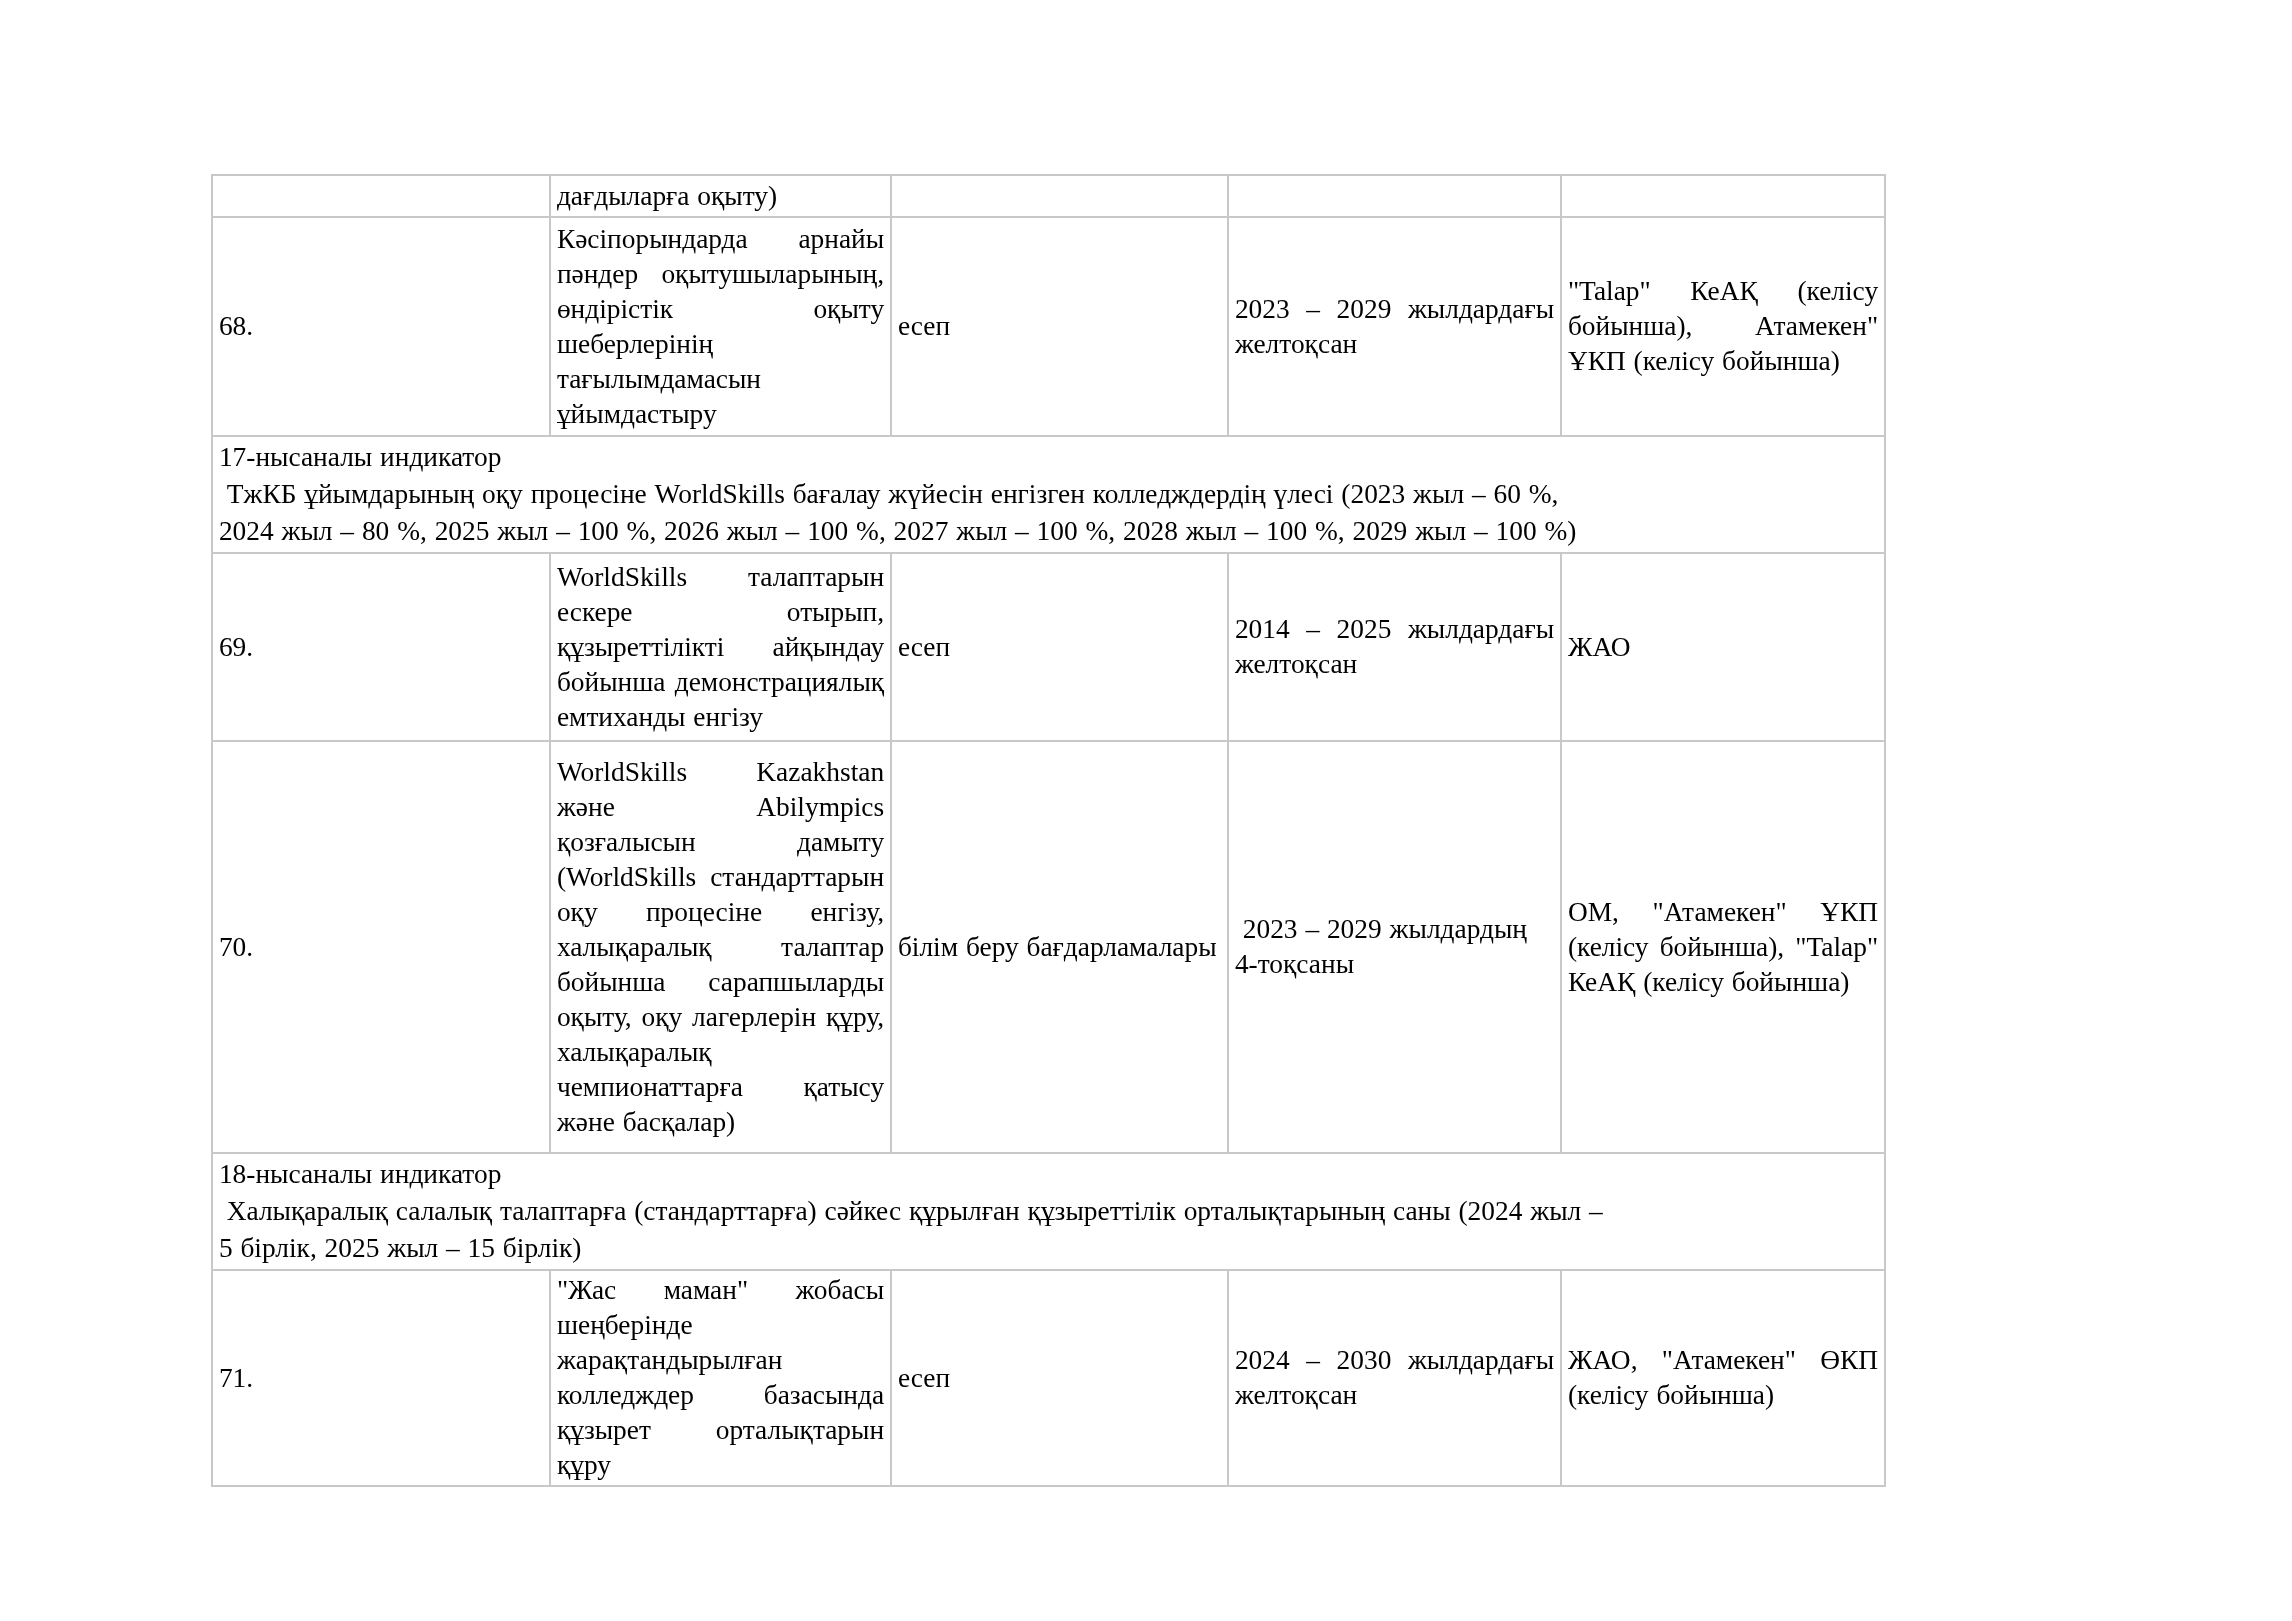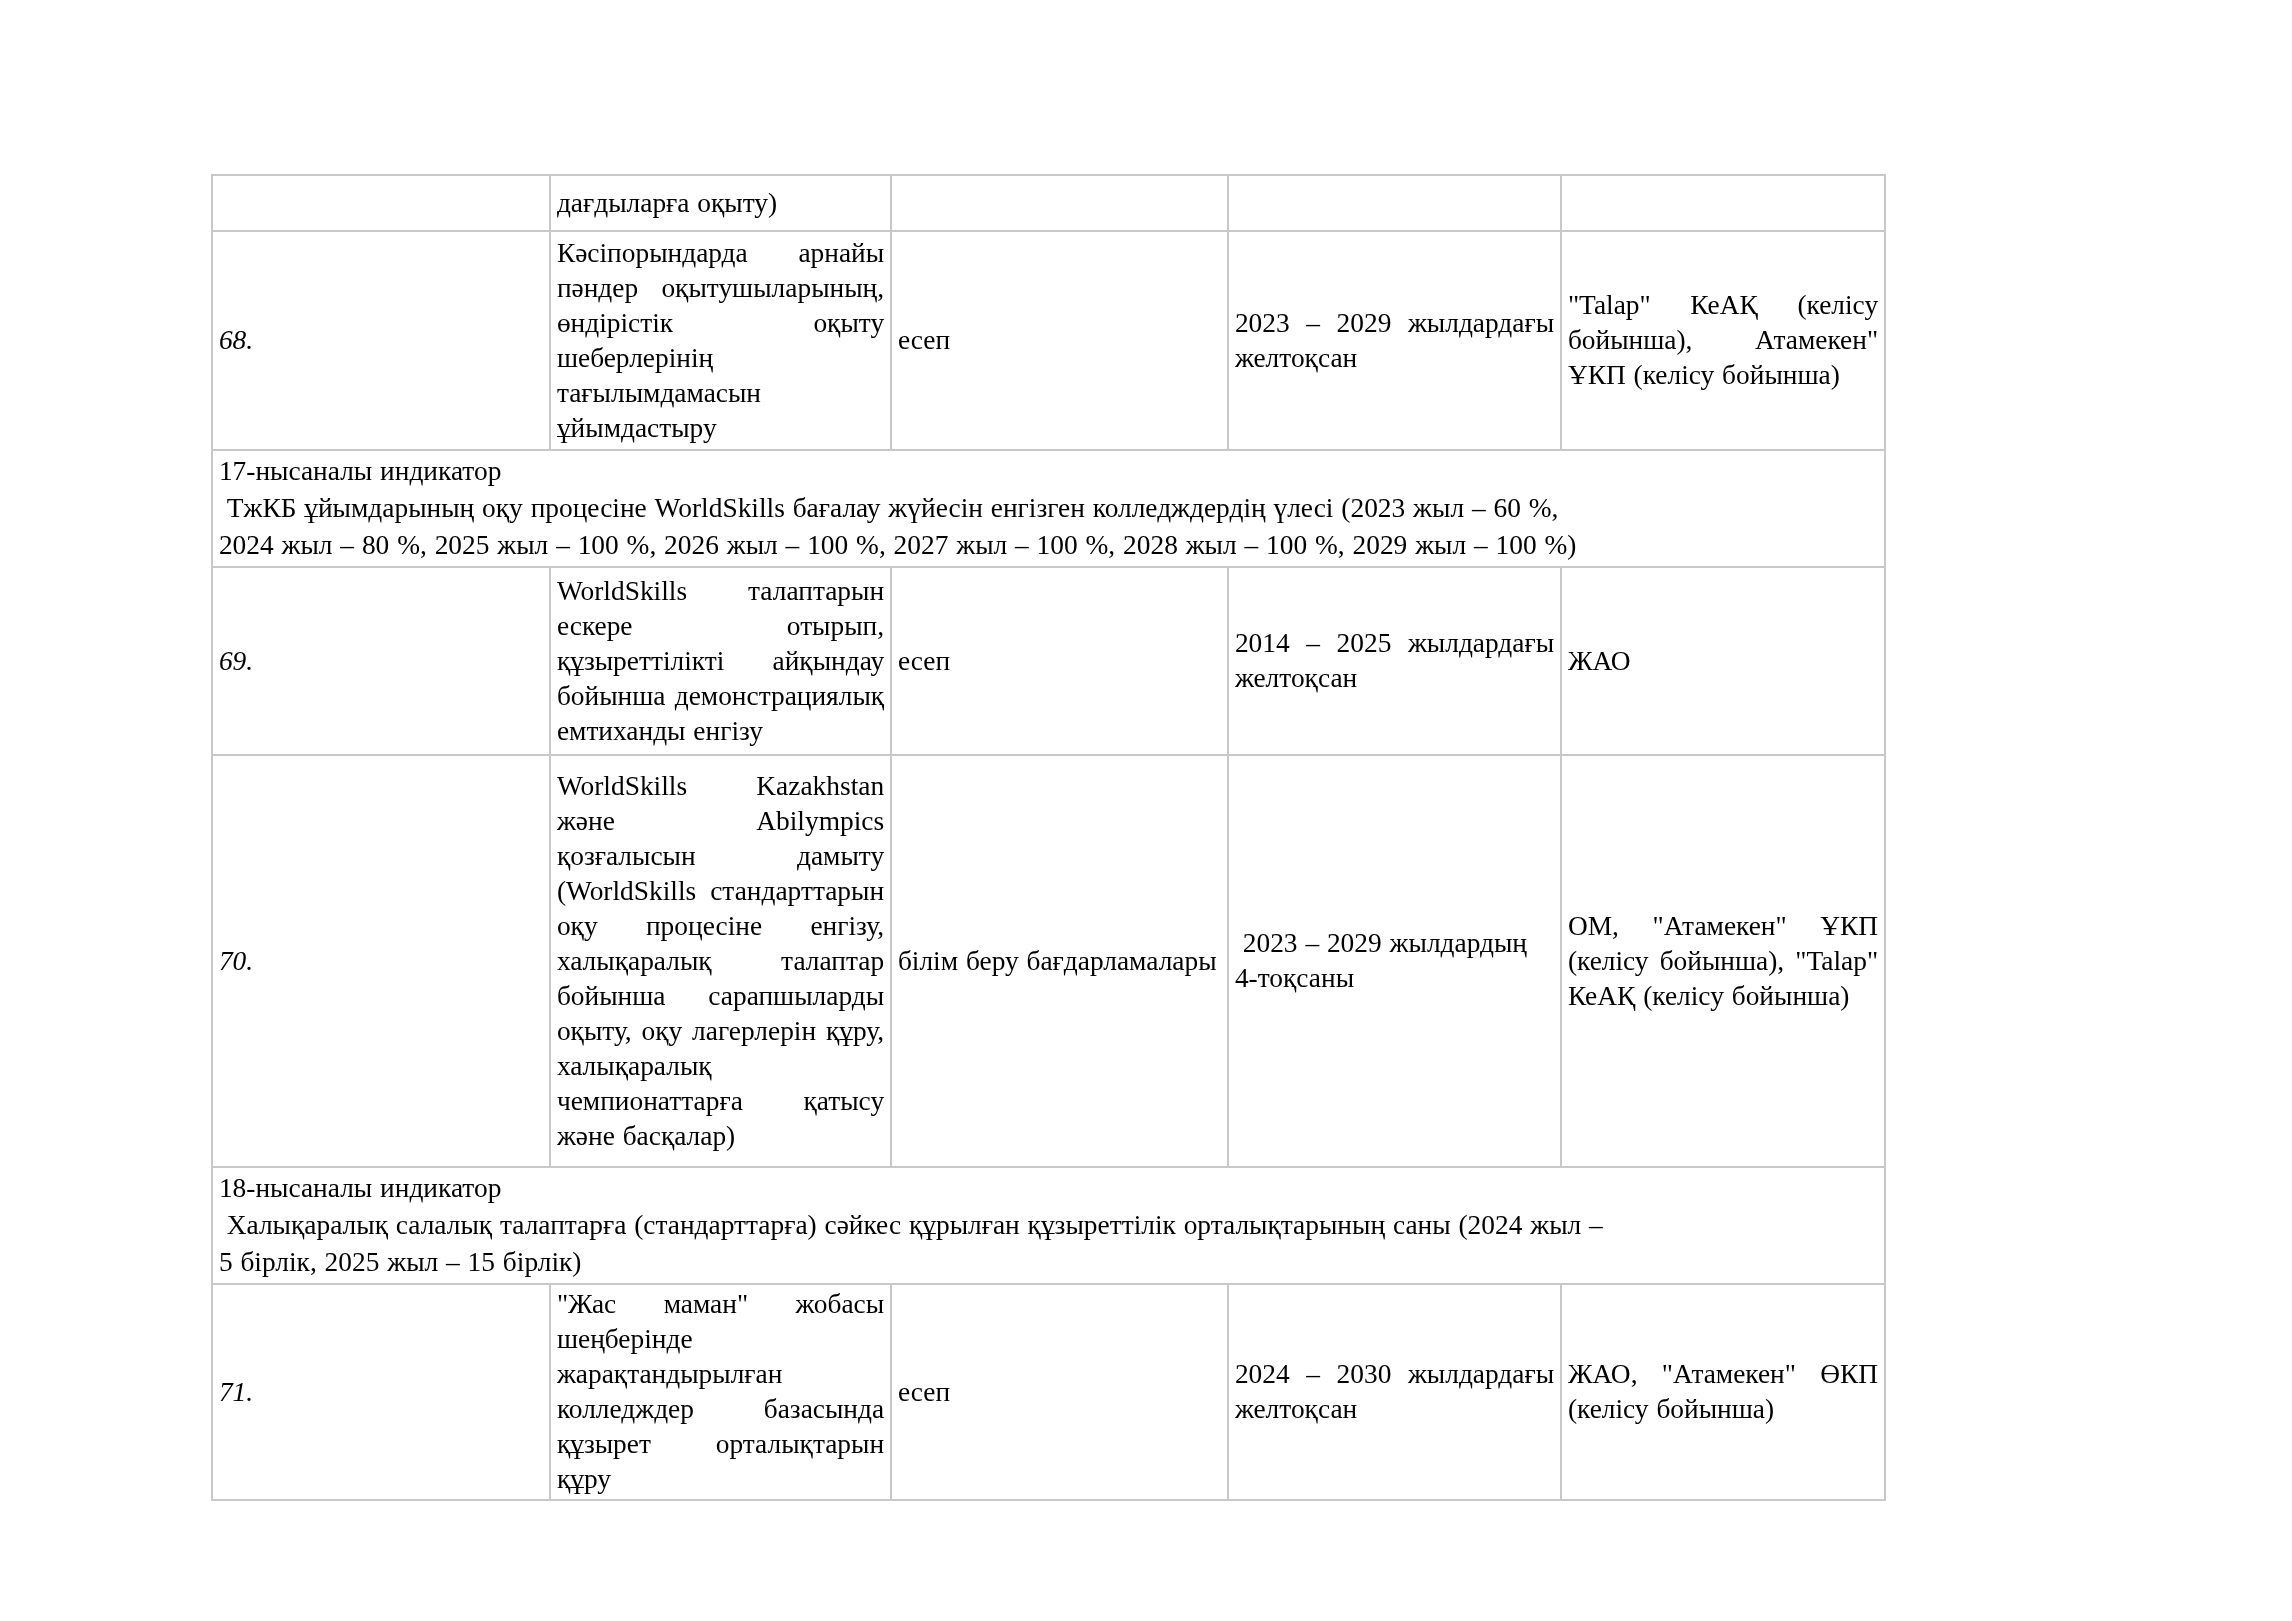--- a/index.html
+++ b/index.html
@@ -24,34 +24,34 @@
     font-size: 27.4px;
     line-height: 35px;
   }
   table.plan td {
     border: 2px solid #c8c8c8;
     vertical-align: middle;
     padding: 2px 5.9px;
     overflow: hidden;
     word-spacing: 1px;
   }
-  td.c-num   { text-align: left; font-style: italic; }
+  td.c-num   { text-align: left; }
   td.c-act   { text-align: justify; }
   td.c-form  { text-align: left; }
   td.c-period{ text-align: justify; }
   td.c-resp  { text-align: justify; padding: 2px 3.9px; }
   td.pre     { white-space: pre-wrap; text-align: left; border-radius: 19px; }
   td.c-section {
     vertical-align: top;
     text-align: left;
     white-space: pre-wrap;
     padding: 5.9px 5.9px 2px 5.9px;
     line-height: 37px;
   }
-  tr.h-carry { height: 56px; }
+  tr.h-carry { height: 42px; }
   tr.h-68    { height: 219px; }
   tr.h-sec   { height: 103px; }
   tr.h-69    { height: 188px; }
   tr.h-70    { height: 412px; }
   tr.h-71    { height: 183px; }
 </style>
 </head>
 <body>
 
 <table class="plan">

